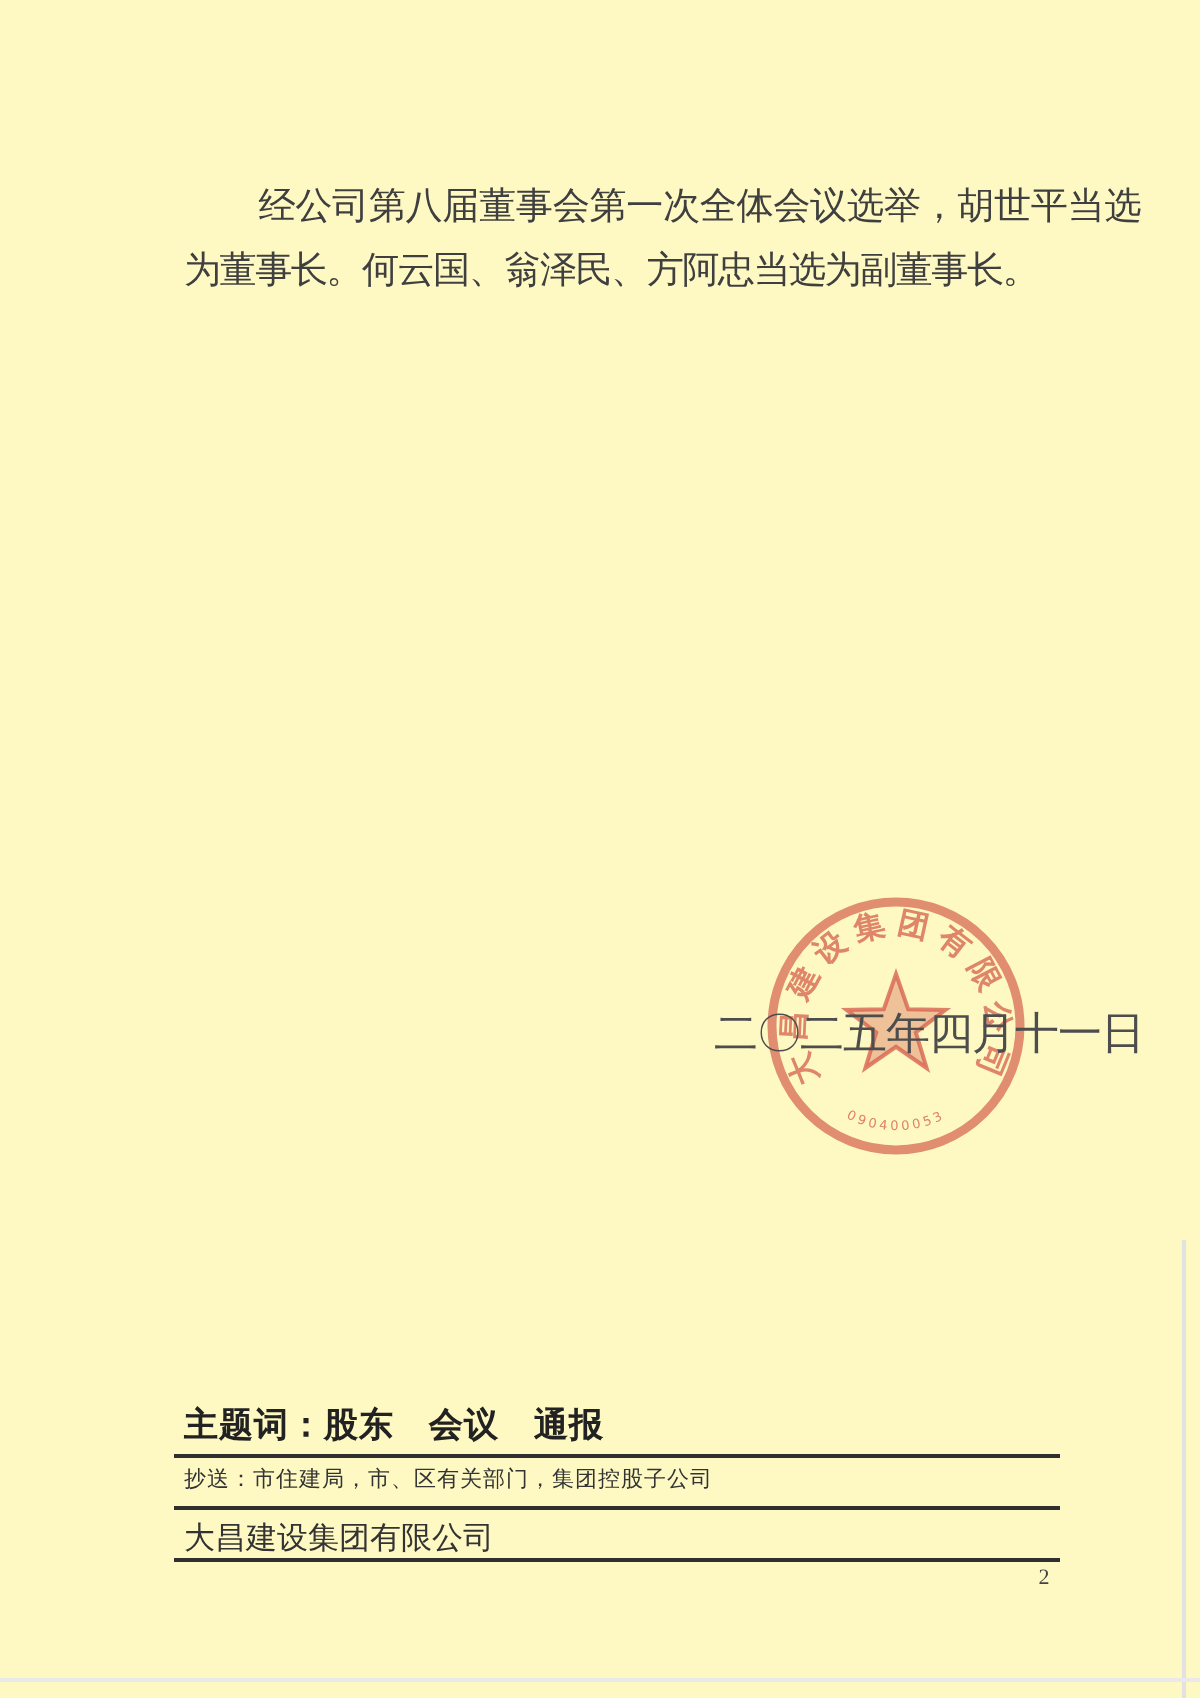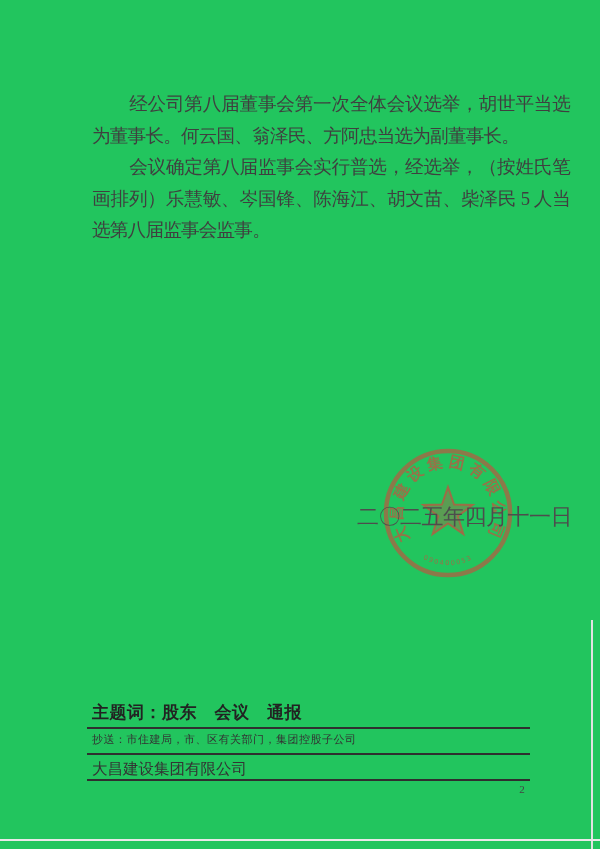--- a/index.html
+++ b/index.html
@@ -1,19 +1,19 @@
 <!DOCTYPE html>
 <html><head>
 <meta charset="utf-8">
 <style>
   html,body{margin:0;padding:0;background:#ffffff;}
   .page{
     position:relative;
     width:600px;height:849px;
-    background:#22c55e;
+    background:#fef9c3;
     overflow:hidden;
     font-family:"Liberation Serif","DejaVu Serif",serif;
     color:#3b3b3b;
   }
   
   .body-text{
     position:absolute;
     left:92px;top:88px;width:478px;
     font-size:18.6px;
     line-height:31.5px;
@@ -80,21 +80,20 @@
     background:#e9e9e9;
   }
 </style>
 </head>
 <body>
 
 <div class="page">
 
   <div class="body-text">
     <p>经公司第八届董事会第一次全体会议选举，胡世平当选为董事长。何云国、翁泽民、方阿忠当选为副董事长。</p>
-    <p>会议确定第八届监事会实行普选，经选举，（按姓氏笔画排列）乐慧敏、岑国锋、陈海江、胡文苗、柴泽民 5 人当选第八届监事会监事。</p>
   </div>
 
   <div class="doc-date">二〇二五年四月十一日</div>
 
   <svg class="seal" viewBox="0 0 134 134">
     <g stroke="#cf4a3d" fill="none">
       <circle cx="67" cy="67" r="62" stroke-width="4.5" stroke-opacity="0.72"></circle>
       <path d="M67,41 L73.1,58.6 L91.7,59 L76.9,70.2 L82.3,88 L67,77.4 L51.7,88 L57.1,70.2 L42.3,59 L60.9,58.6 Z" fill="#cf4a3d" fill-opacity="0.38" stroke-width="2" stroke-opacity="0.8"></path>
     </g>
     <defs>

